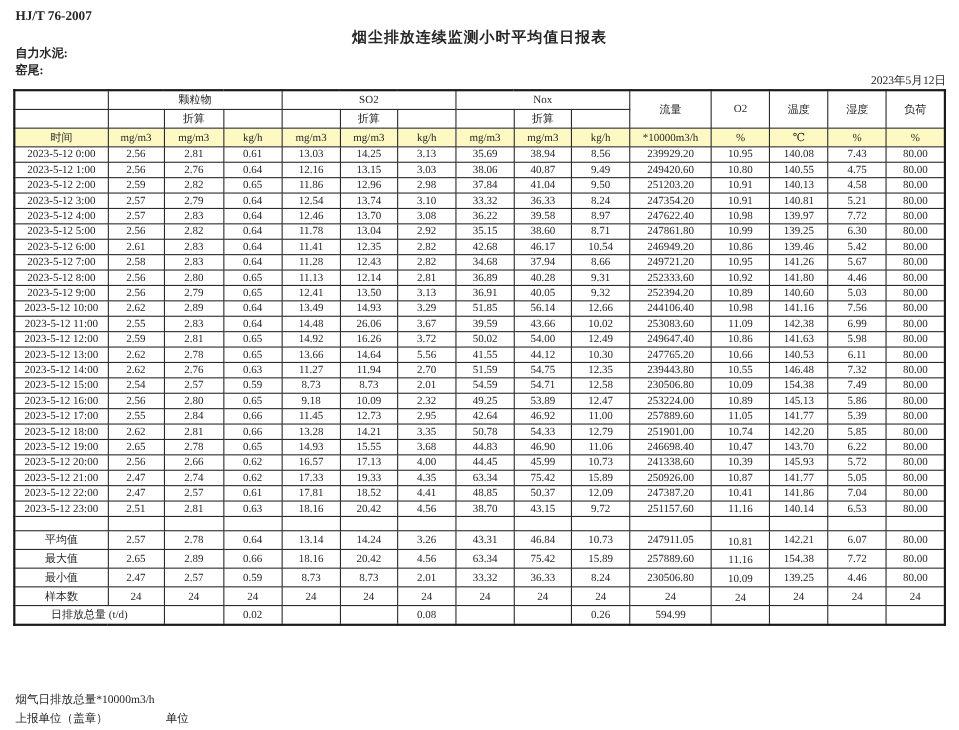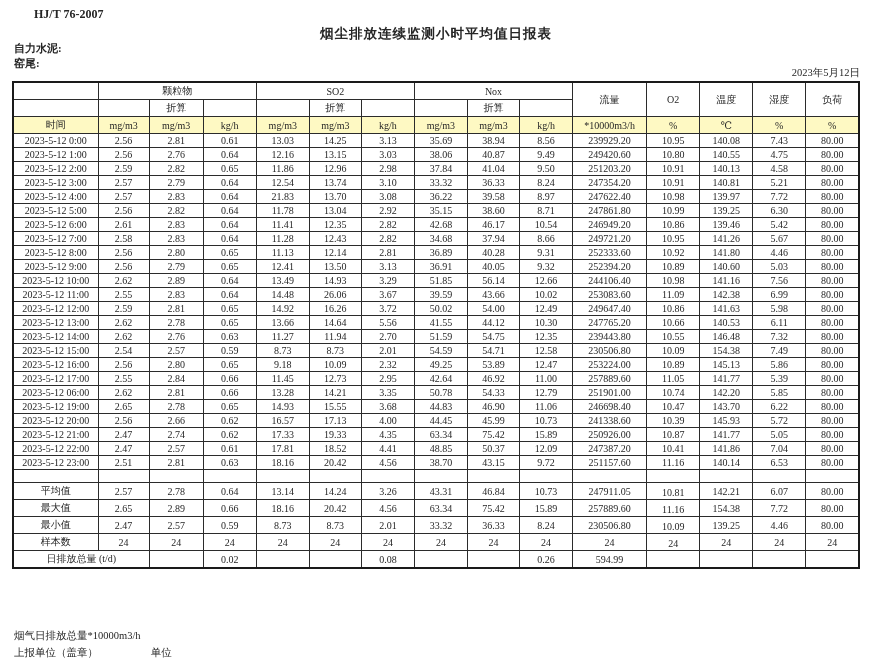--- a/index.html
+++ b/index.html
@@ -5,21 +5,21 @@
   * { box-sizing: border-box; }
   html,body { margin:0; padding:0; }
   body {
     width:872px; height:664px;
     background:#ffffff;
     font-family:"Liberation Serif","DejaVu Serif",serif;
     color:#262626;
     position:relative;
     overflow:hidden;
   }
-  .std-code { position:absolute; top:7px; left:14px; font-size:12px; font-weight:bold;margin-left:20px; }
+  .std-code { position:absolute; top:7px; left:14px; font-size:12px; font-weight:bold; }
   .report-title { position:absolute; top:25px; left:0; width:100%; text-align:center; font-size:13.5px; font-weight:bold; letter-spacing:1px; }
   .company { position:absolute; top:41px; left:14px; font-size:11px; font-weight:bold; }
   .location { position:absolute; top:56px; left:14px; font-size:11px; font-weight:bold; }
   .report-date { position:absolute; top:66px; right:12px; font-size:10.5px; }
 
   table.report {
     position:absolute; top:81px; left:12px;
     border-collapse:collapse; table-layout:fixed;
     width:848px; font-size:10px;
     border:2px solid #1a1a1a;
@@ -177,21 +177,21 @@
         <td class="o2cell">10.91</td>
         <td>140.81</td>
         <td>5.21</td>
         <td>80.00</td>
       </tr>
       <tr>
         <td>2023-5-12 4:00</td>
         <td>2.57</td>
         <td>2.83</td>
         <td>0.64</td>
-        <td>21.83</td>
+        <td>12.46</td>
         <td>13.70</td>
         <td>3.08</td>
         <td>36.22</td>
         <td>39.58</td>
         <td>8.97</td>
         <td>247622.40</td>
         <td class="o2cell">10.98</td>
         <td>139.97</td>
         <td>7.72</td>
         <td>80.00</td>
@@ -411,21 +411,21 @@
         <td>42.64</td>
         <td>46.92</td>
         <td>11.00</td>
         <td>257889.60</td>
         <td class="o2cell">11.05</td>
         <td>141.77</td>
         <td>5.39</td>
         <td>80.00</td>
       </tr>
       <tr>
-        <td>2023-5-12 06:00</td>
+        <td>2023-5-12 18:00</td>
         <td>2.62</td>
         <td>2.81</td>
         <td>0.66</td>
         <td>13.28</td>
         <td>14.21</td>
         <td>3.35</td>
         <td>50.78</td>
         <td>54.33</td>
         <td>12.79</td>
         <td>251901.00</td>

